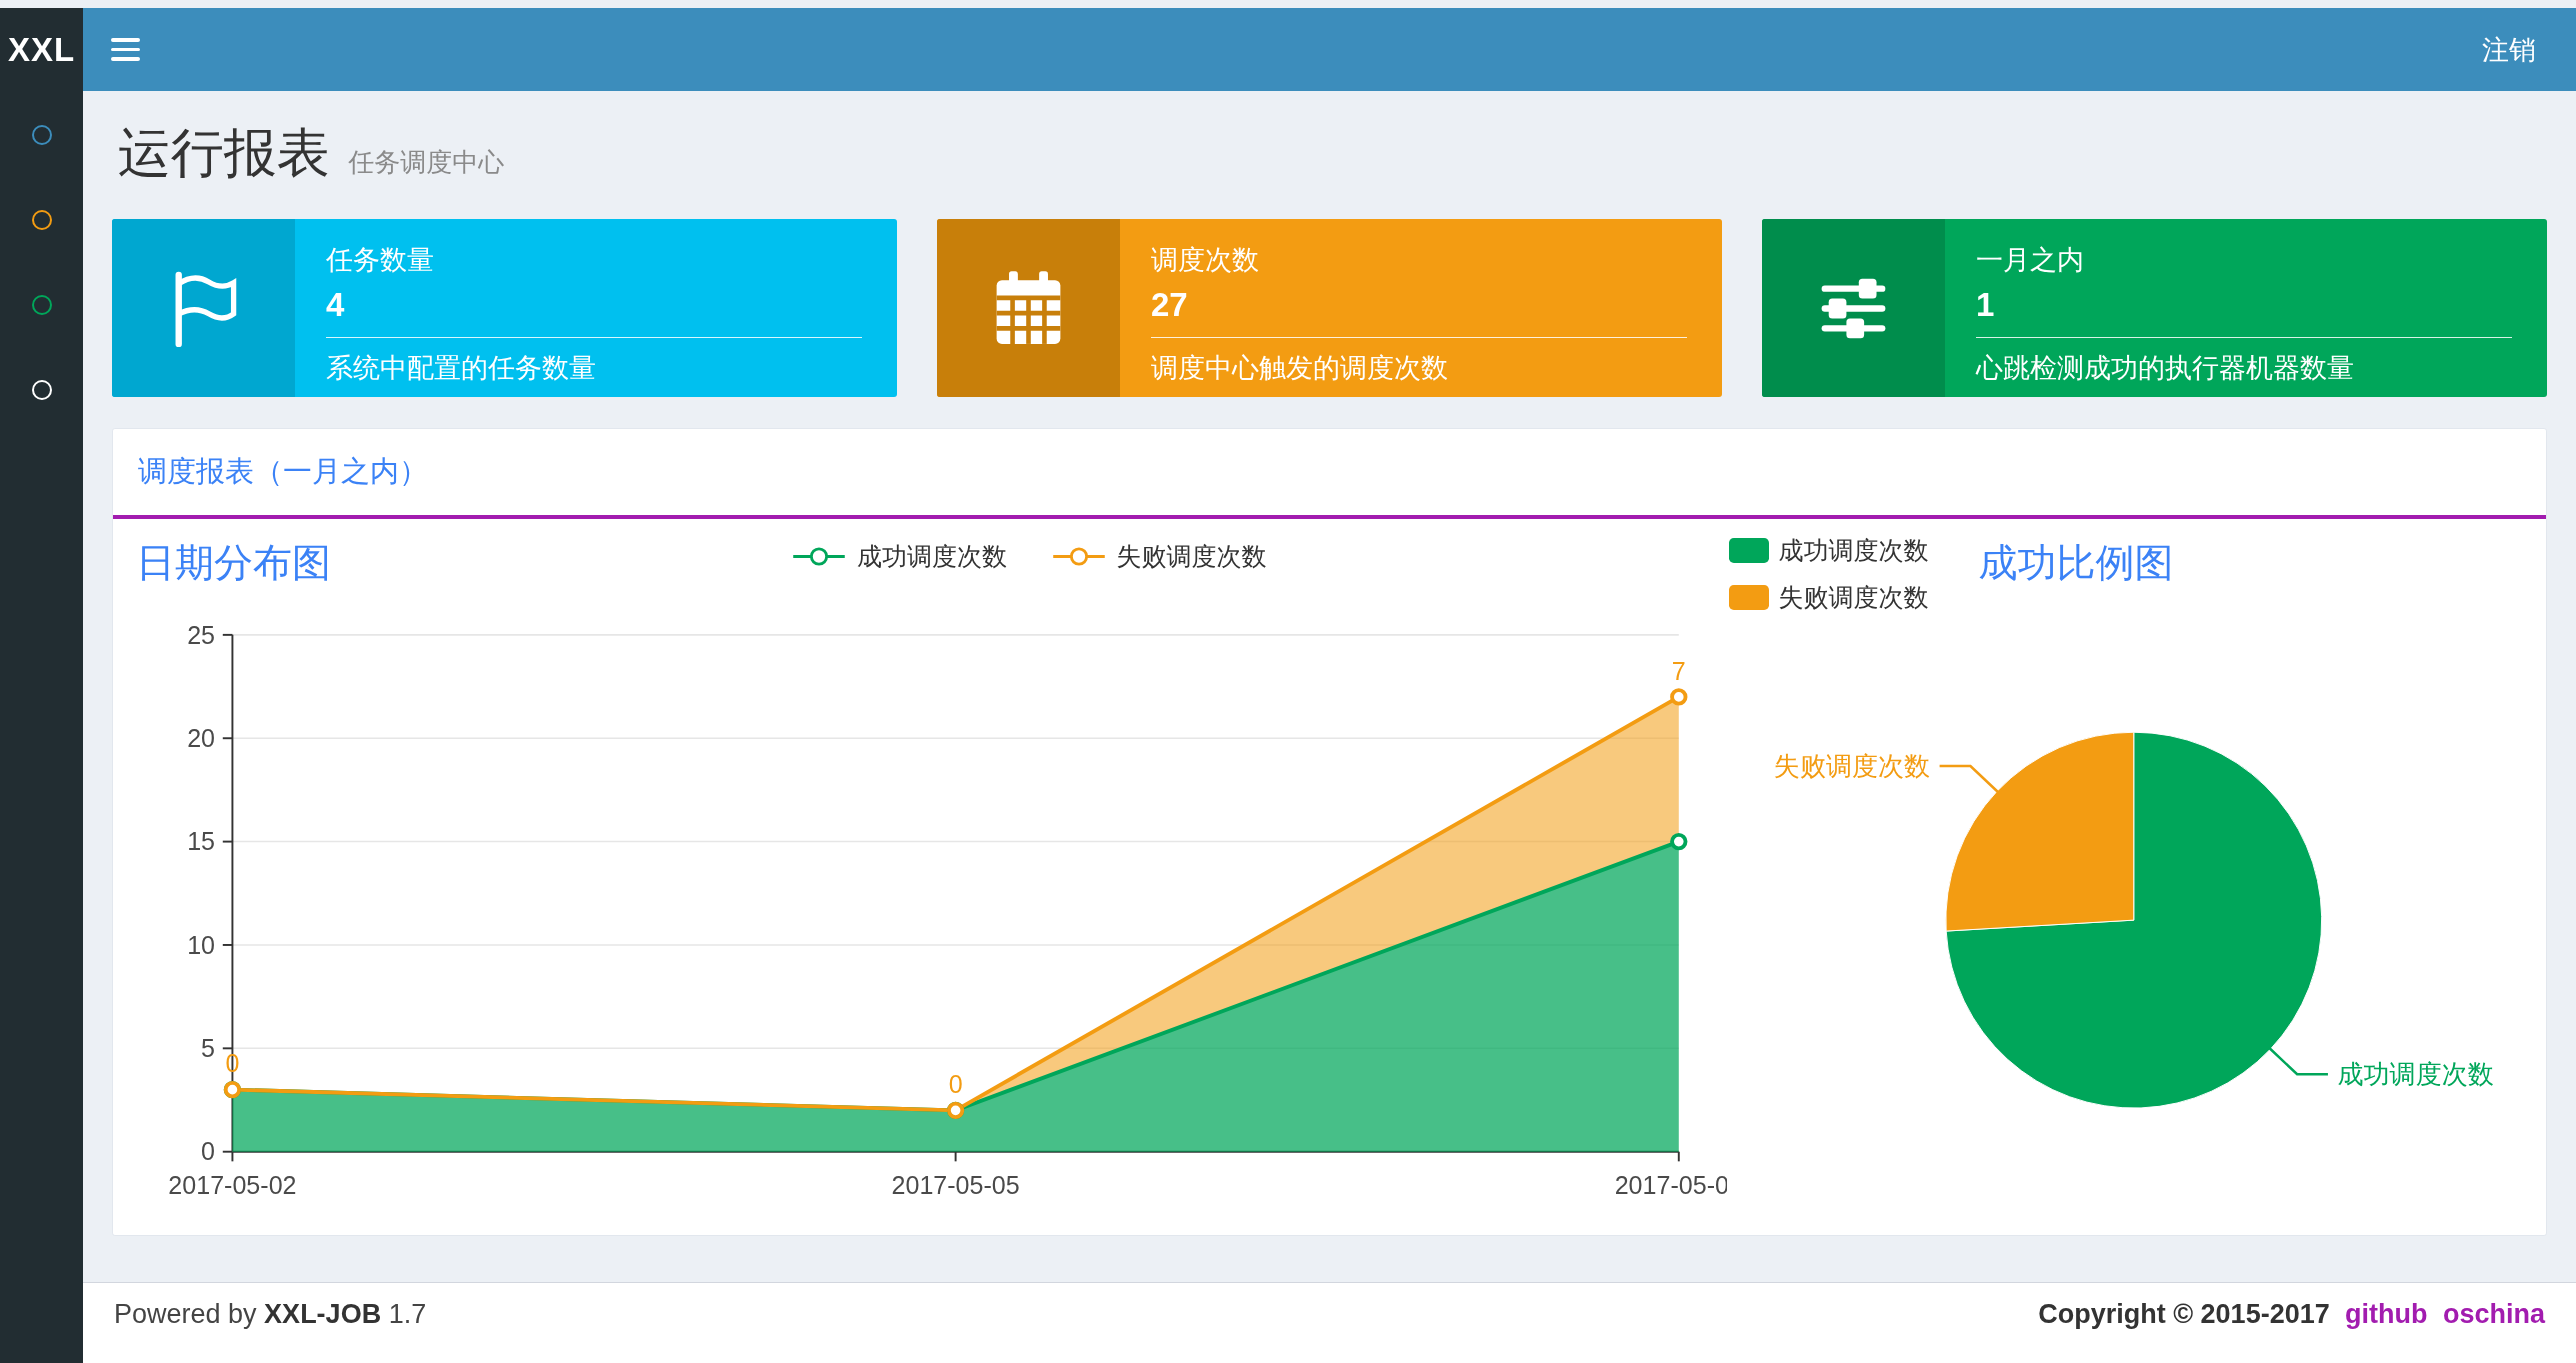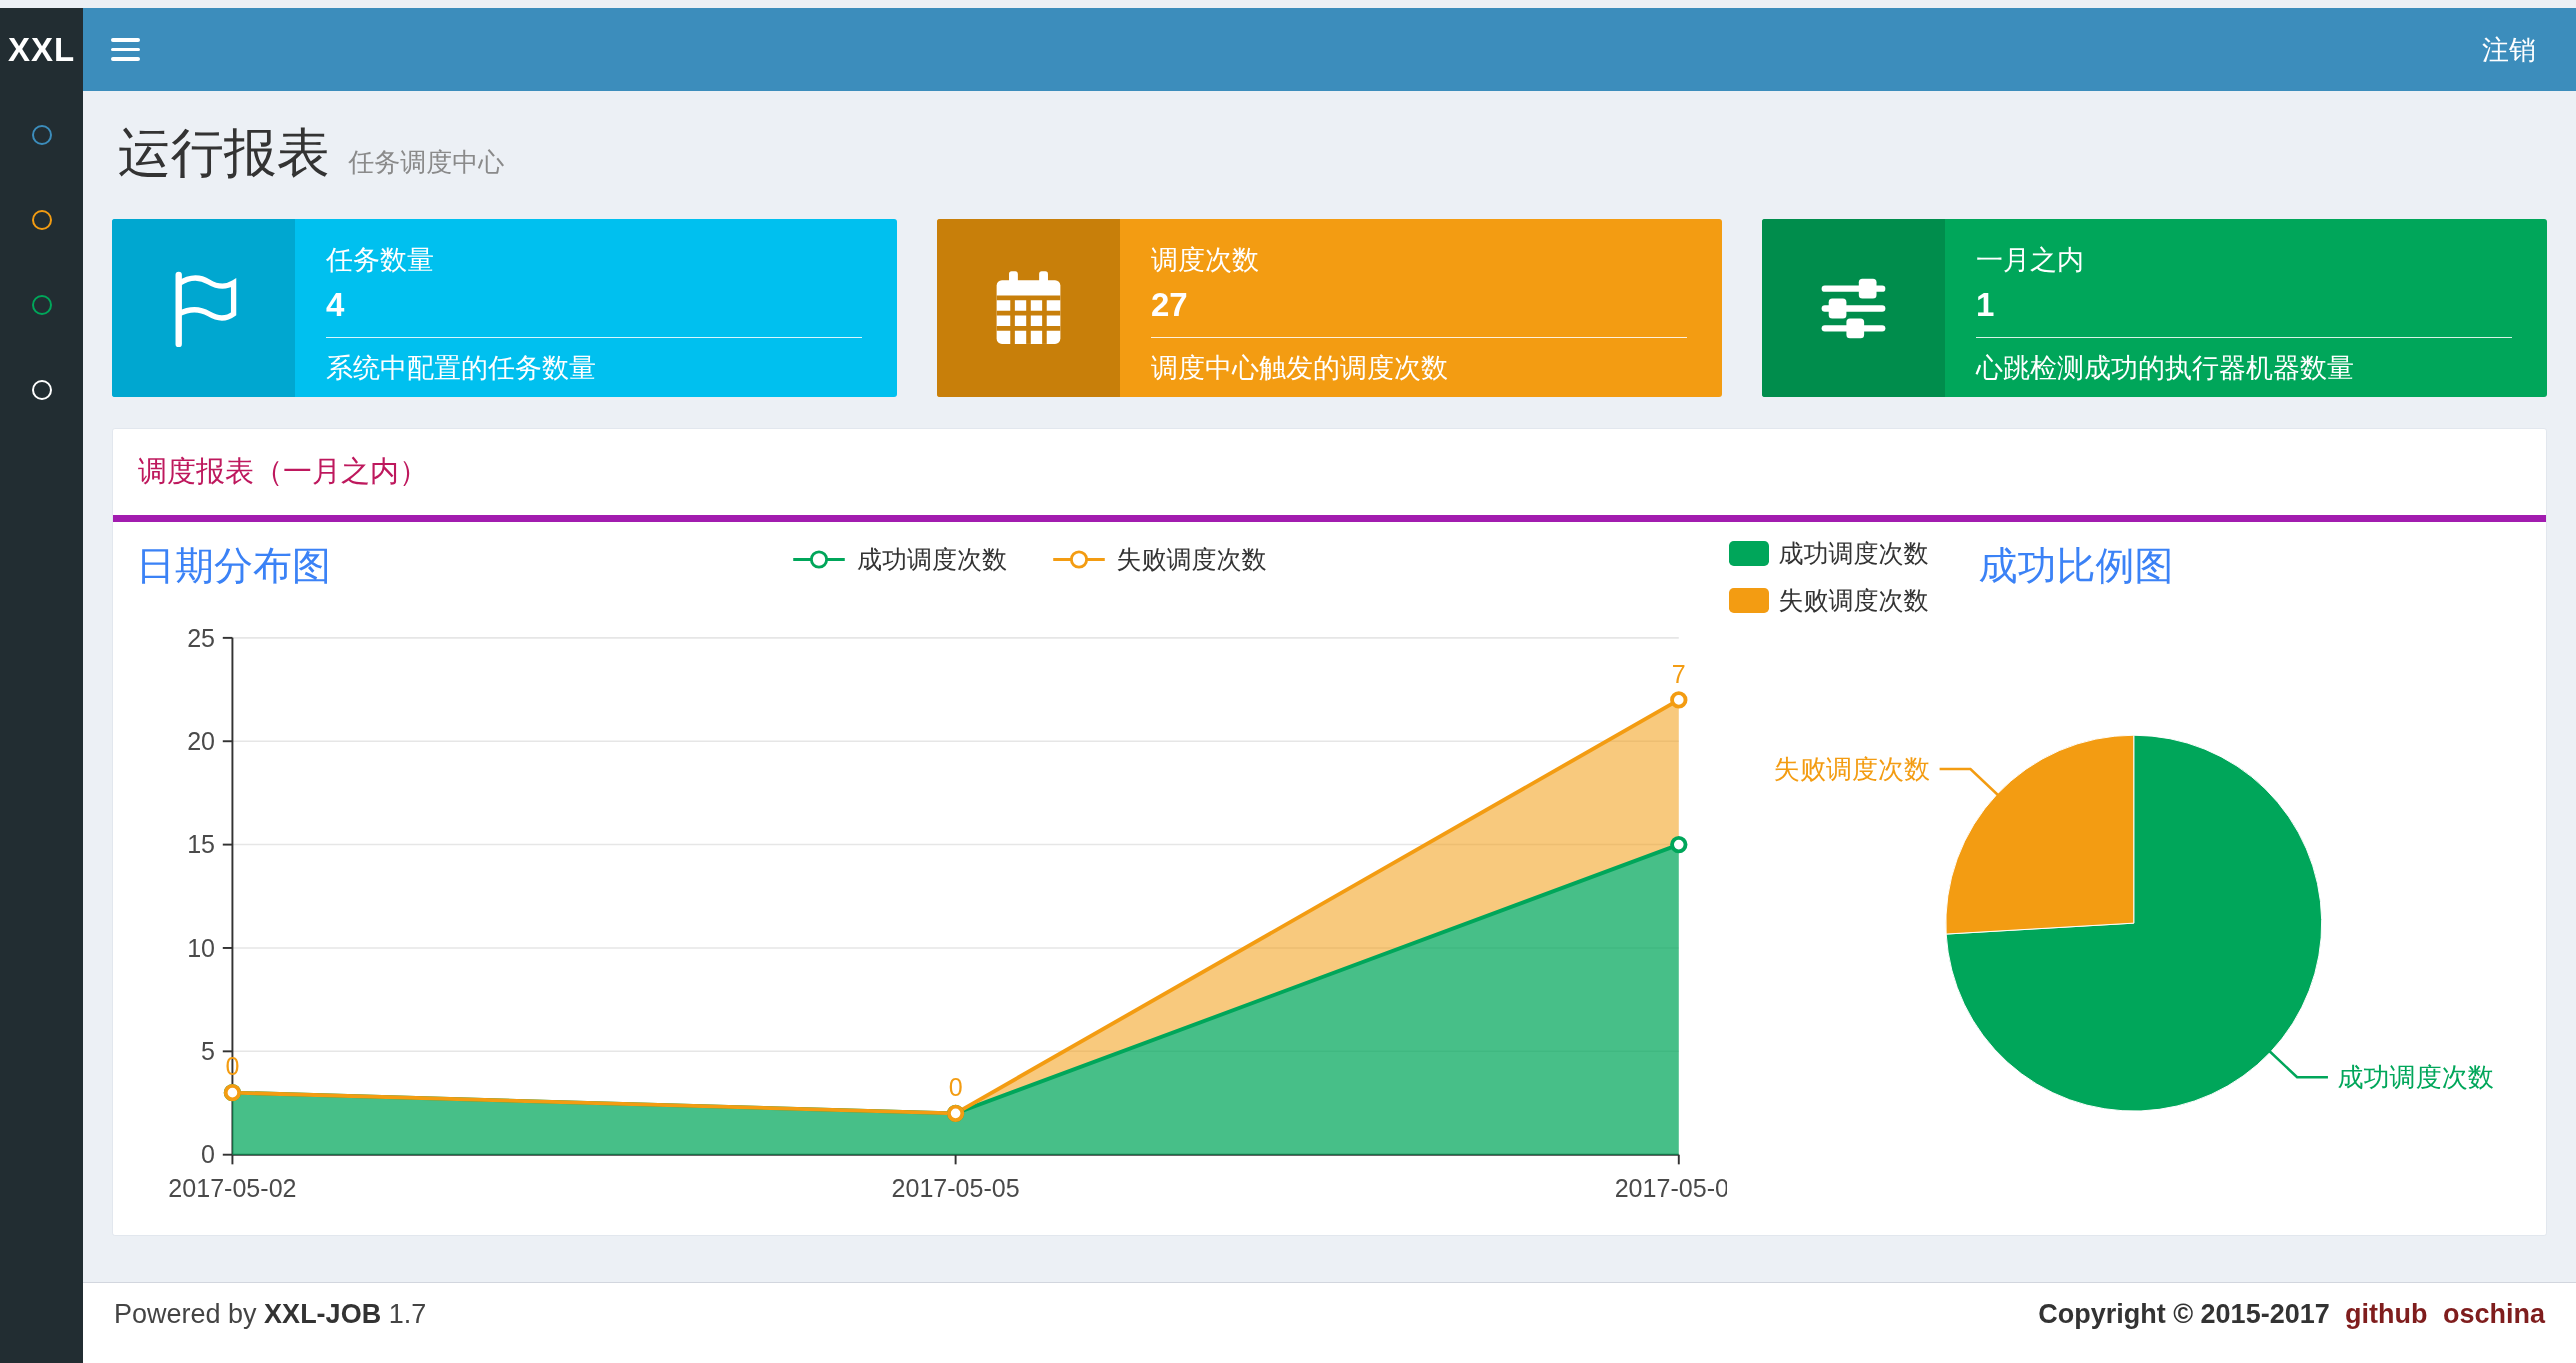--- a/index.html
+++ b/index.html
@@ -24,36 +24,36 @@
   .boxes{display:flex;gap:40px}
   .stat-box{flex:1;height:178px;display:flex;color:#fff;border-radius:2.9px;overflow:hidden}
   .stat-icon{width:183px;display:flex;align-items:center;justify-content:center;flex-shrink:0}
   .stat-body{flex:1;padding:23px 35px 0 31px;display:flex;flex-direction:column}
   .stat-title{font-size:27px}
   .stat-value{font-size:33px;font-weight:bold;margin-top:7.7px}
   .stat-hr{border:none;border-top:1px solid rgba(255,255,255,0.85);margin:13.5px 0 11.6px}
   .stat-desc{font-size:27px}
   
   .panel{margin-top:31px;background:#fff;border:1px solid #e2e7ee;border-radius:2.9px;height:808px}
-  .panel-header{padding:23px 25px;font-size:29px;color:#be185d;border-bottom:7px solid #a21caf}
+  .panel-header{padding:23px 25px;font-size:29px;color:#3b82f6;border-bottom:4px solid #a21caf}
   .panel-body{display:flex;padding:13.5px 23px 0}
   .chart-section{width:1591px}
   .pie-section{width:771px;margin-left:1.9px}
   .chart-head{display:flex;align-items:flex-start;height:69px}
   .pie-head{gap:50px}
   .chart-title{font-size:39px;font-weight:normal;color:#3b82f6;padding-top:3.9px}
   .line-legend{flex:1;display:flex;justify-content:center;gap:44px;padding-top:7.7px}
   .legend-item{display:flex;align-items:center;gap:9.6px;font-size:25px;color:#333;cursor:pointer}
   .pie-legend{display:flex;flex-direction:column;gap:13.5px;padding-top:1.9px}
   .swatch{width:40px;height:25px;border-radius:4.8px;display:inline-block}
   
   .footer{position:absolute;left:83px;right:0;bottom:0;height:81px;background:#fff;border-top:1px solid #d2d6de;display:flex;align-items:flex-start;padding:16px 31px;font-size:27px;color:#444;z-index:4}
   .footer .right{margin-left:auto;display:flex;align-items:center}
   .footer b{color:#333}
-  .footer a{color:#7f1d1d;text-decoration:none;font-weight:bold;margin-left:15.4px}
+  .footer a{color:#a21caf;text-decoration:none;font-weight:bold;margin-left:15.4px}
   
   text.tick{font-size:26px;fill:#4a4a4a;font-family:"Liberation Sans","DejaVu Sans",sans-serif}
   text.plabel{font-size:26px;font-family:"Liberation Sans","DejaVu Sans",sans-serif}
   text.pie-label{font-size:27px;font-family:"Liberation Sans","DejaVu Sans",sans-serif}
 </style>
 </head>
 <body>
 
 <div class="navbar">
   <div class="logo">XXL</div>

